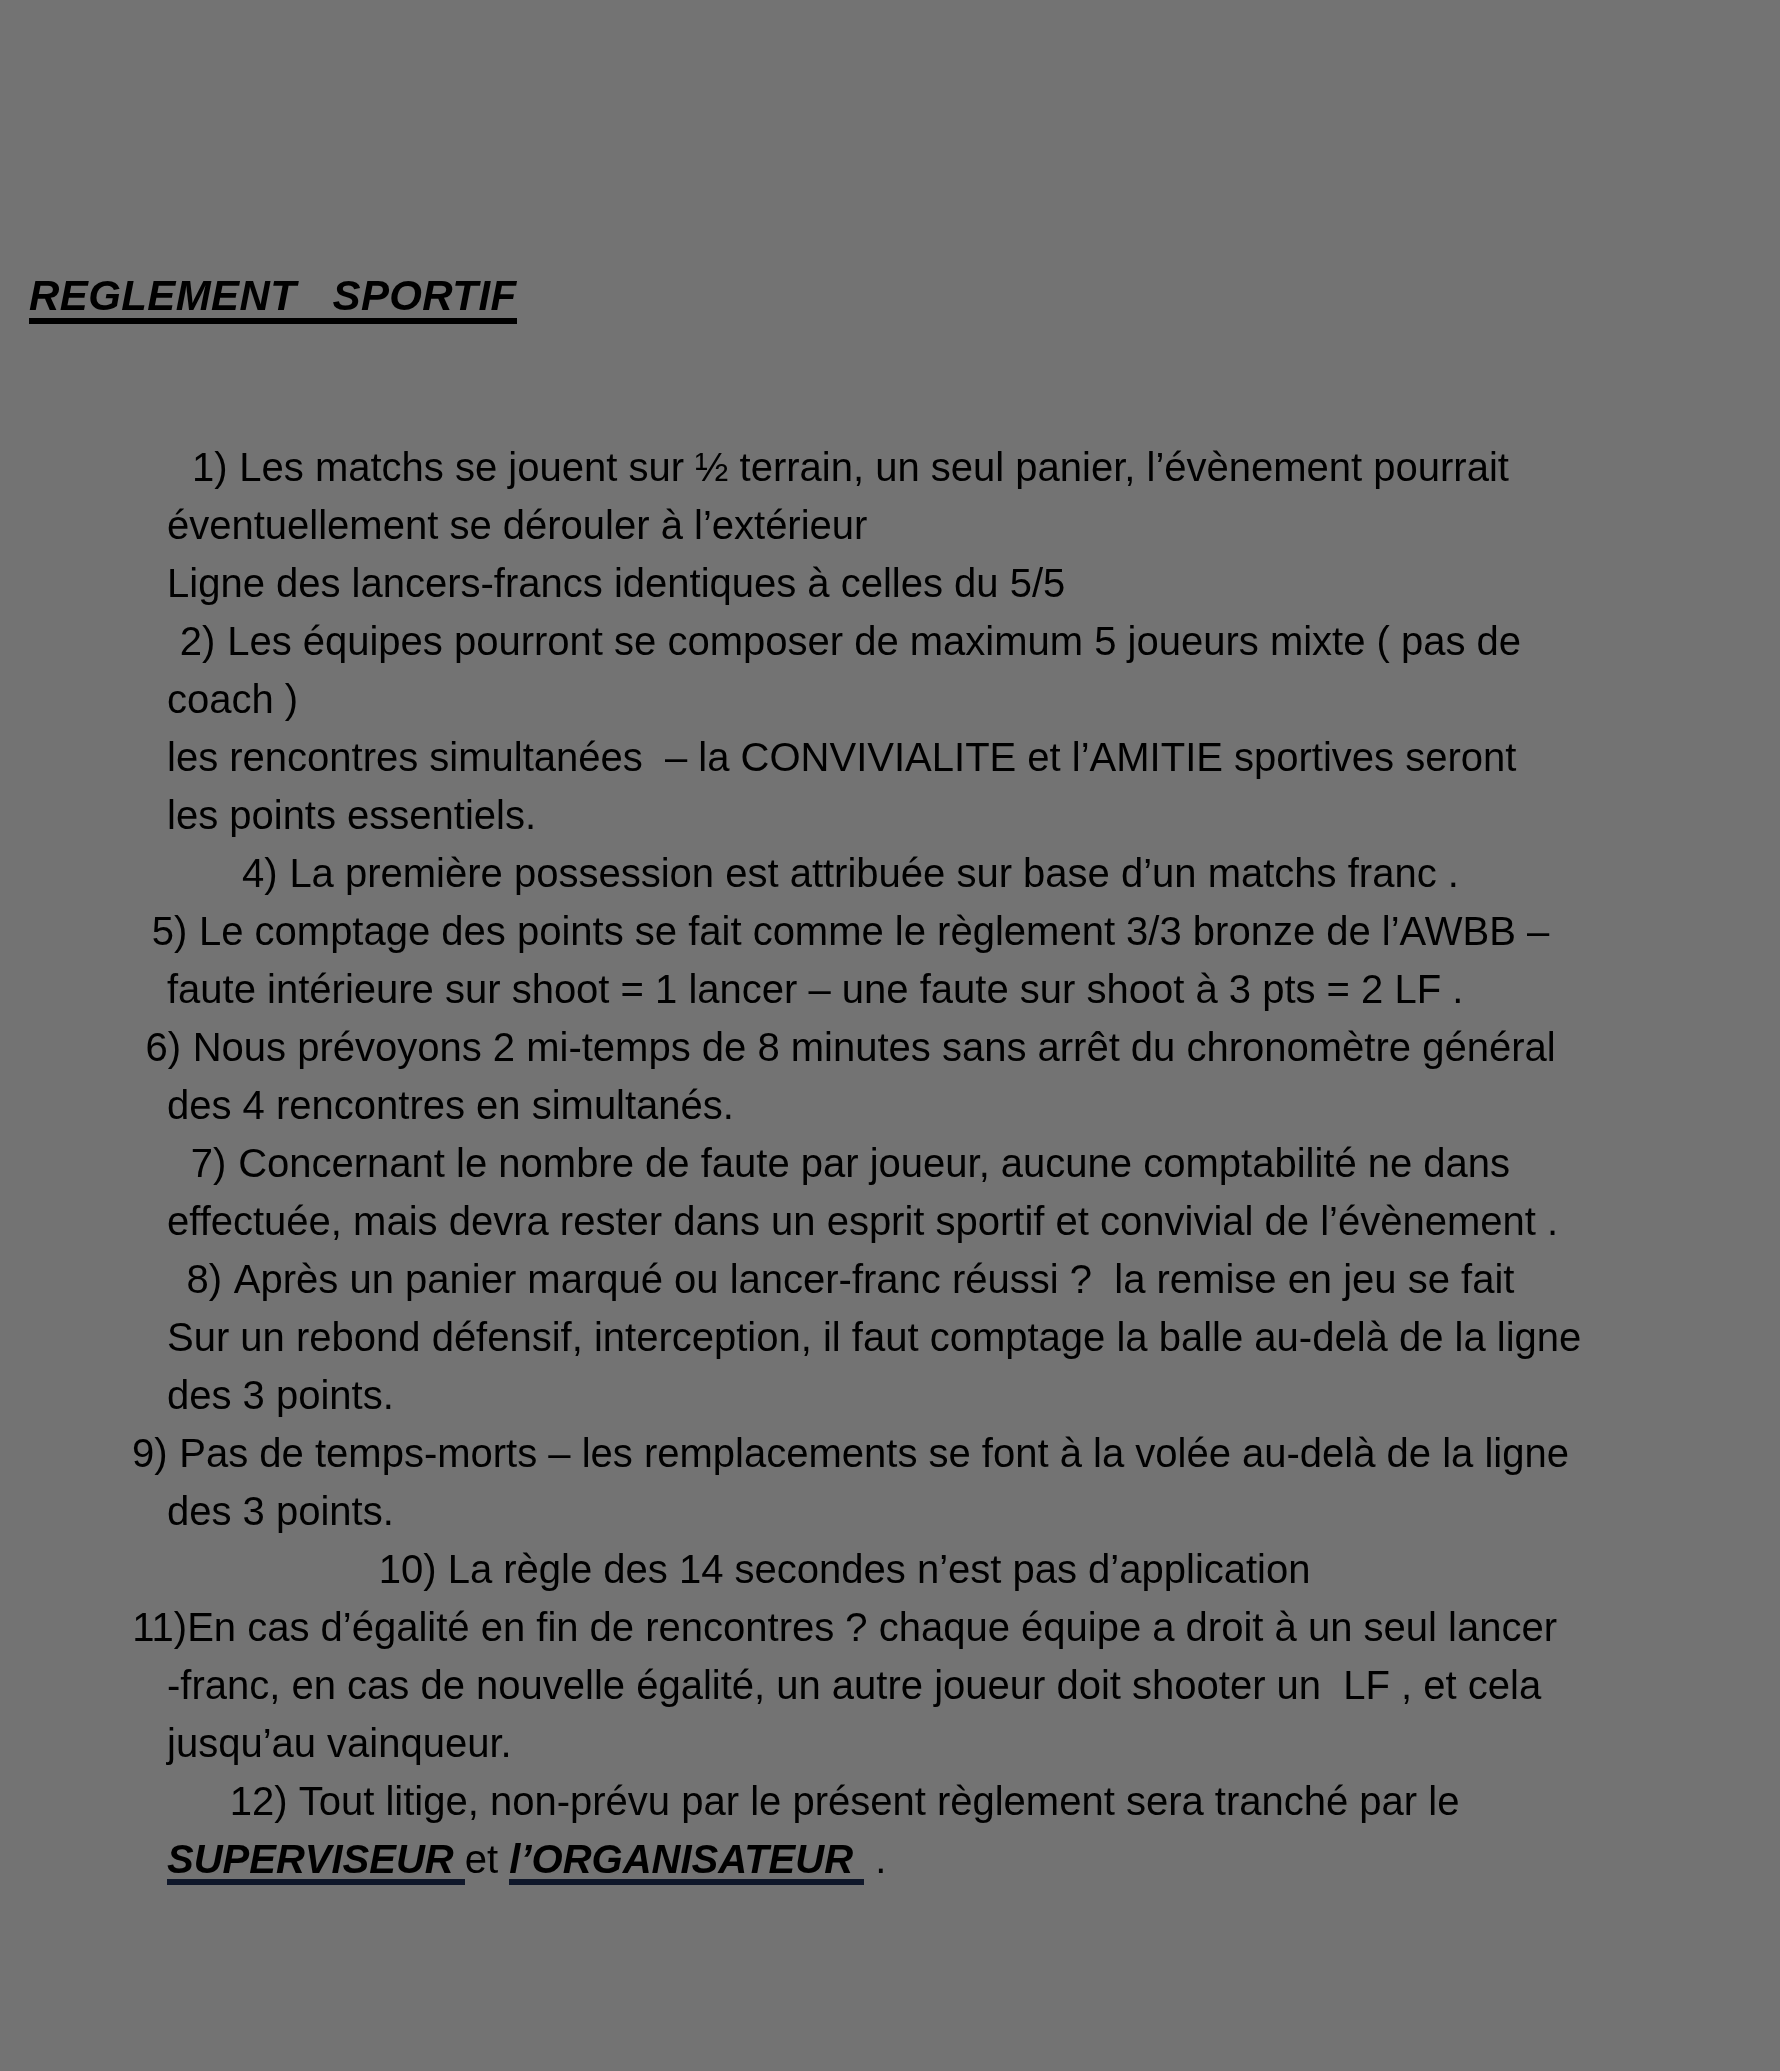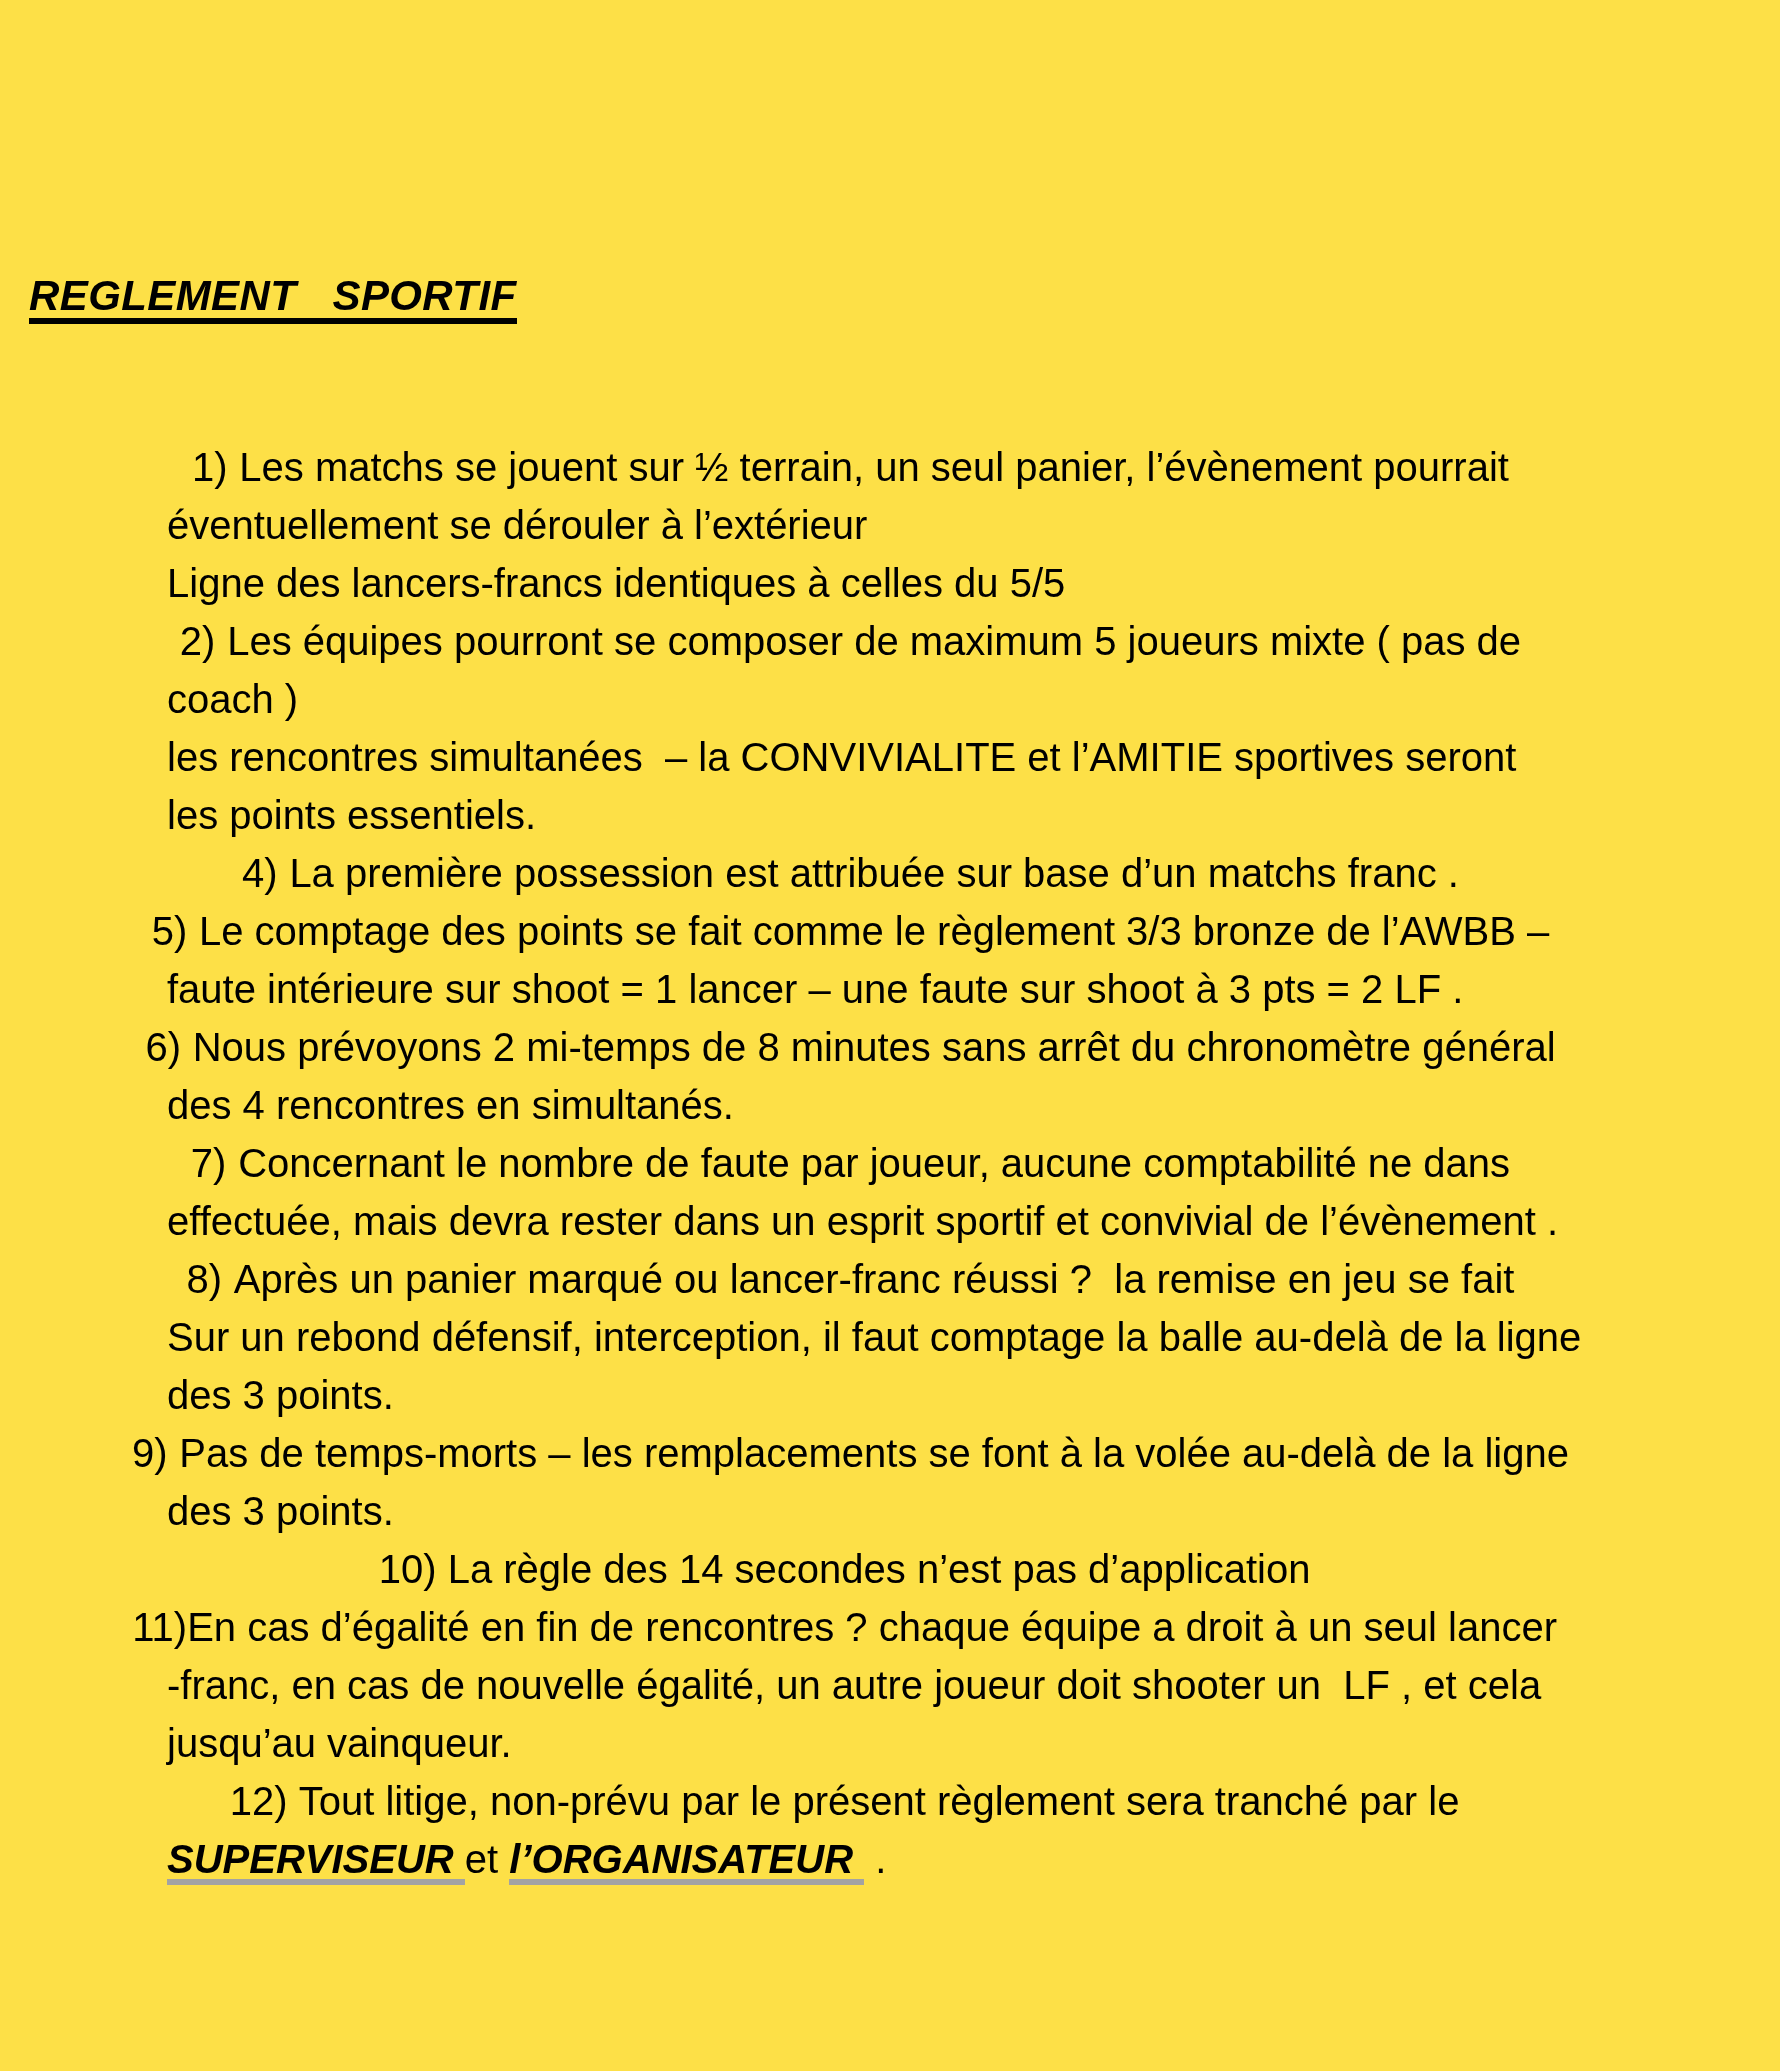--- a/index.html
+++ b/index.html
@@ -4,21 +4,21 @@
 <style>
   html, body {
     margin: 0;
     padding: 0;
     background: #ffffff;
   }
   .page {
     position: relative;
     width: 1780px;
     height: 2072px;
-    background: #fde047;
+    background: #737373;
     color: #000000;
     font-family: "Liberation Sans", "DejaVu Sans", sans-serif;
     font-size: 40px;
     overflow: hidden;
   }
   .title {
     position: absolute;
     left: 29px;
     top: 272px;
     margin: 0;
@@ -53,21 +53,21 @@
     white-space: pre;
   }
   .num.pad {
     min-width: 59px;
   }
   .emph {
     font-weight: 700;
     font-style: italic;
     display: inline-block;
     line-height: 1.0;
-    border-bottom: 6px solid #a3a3a3;
+    border-bottom: 6px solid #0f172a;
     white-space: pre;
   }
 </style>
 </head>
 <body>
 
 <div class="page">
   <h1 class="title"><span class="title-text">REGLEMENT   SPORTIF</span></h1>
   <div class="rules" id="rules">
       <div class="rule">

